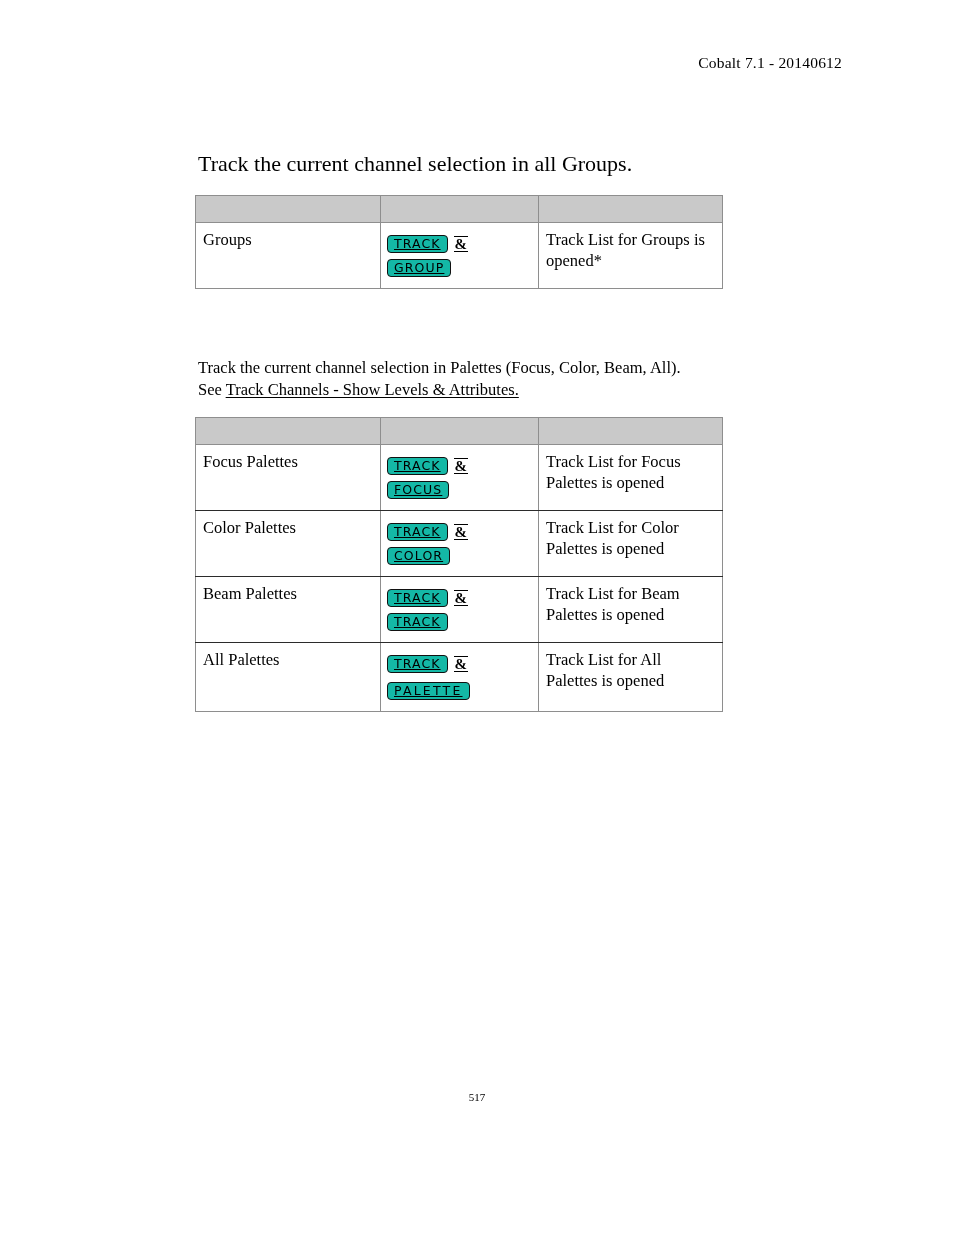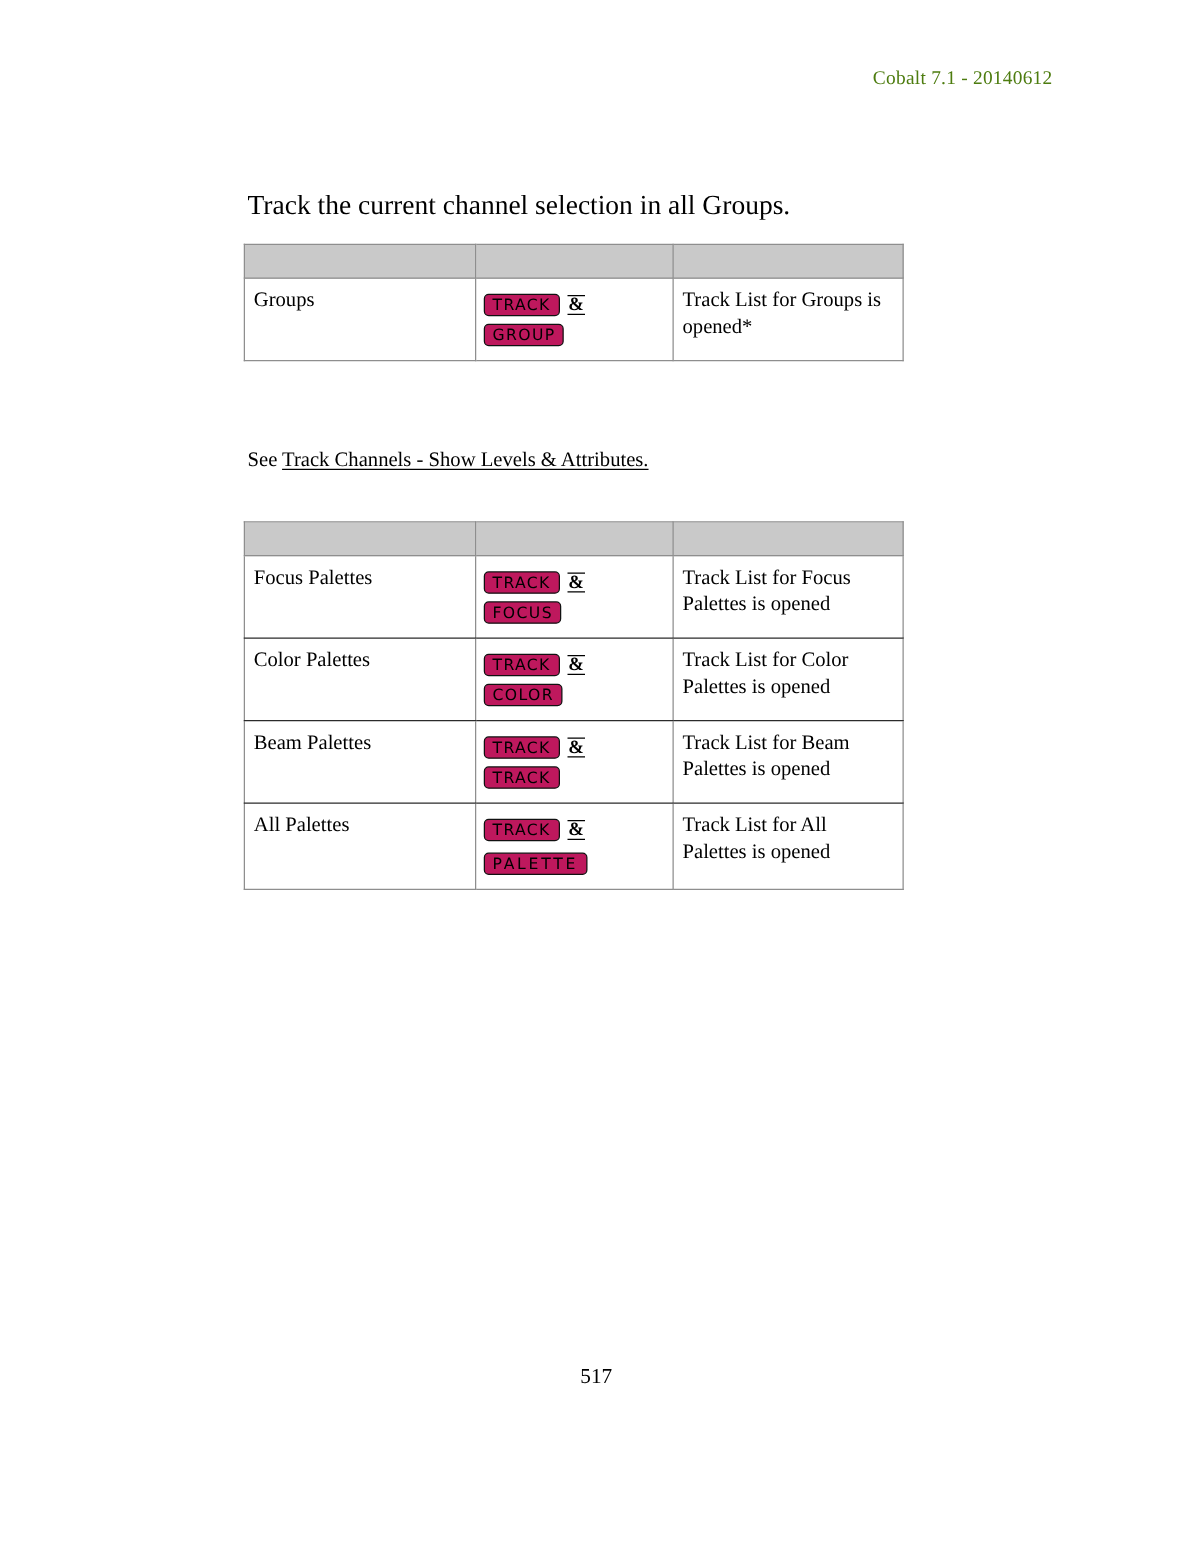--- a/index.html
+++ b/index.html
@@ -23,21 +23,21 @@
     height: 1235px;
   }
 
   
   .doc-header {
     position: absolute;
     top: 54px;
     right: 112px;
     font-size: 15.5px;
     letter-spacing: 0.2px;
-    color: #4d7c0f;
+    color: #000000;
     white-space: nowrap;
   }
 
   
   .intro-1 {
     position: absolute;
     left: 198px;
     top: 153px;
     font-size: 22px;
     line-height: 21px;
@@ -116,23 +116,24 @@
   .keycap {
     display: inline-block;
     border: 1.5px solid #111111;
     border-radius: 4px;
     padding: 1px 6px 1px 6px;
     font-family: "DejaVu Sans", "Liberation Sans", sans-serif;
     font-size: 12.5px;
     letter-spacing: 1.1px;
     line-height: 14px;
     color: #000;
-    background: #be185d;
+    background: #14b8a6;
     vertical-align: middle;
     white-space: nowrap;
+    text-decoration: underline;
   }
   .keycap.wide { letter-spacing: 2.2px; }
 
   .amp {
     display: inline-block;
     font-family: "Liberation Serif", "DejaVu Serif", serif;
     font-size: 15px;
     font-weight: 700;
     margin: 0 6px;
     padding: 0 1px;
@@ -143,21 +144,21 @@
   }
   .keys-break { display: block; height: 3px; }
 
   
   .page-number {
     position: absolute;
     top: 1091px;
     left: 0;
     width: 954px;
     text-align: center;
-    font-size: 17px;
+    font-size: 11px;
   }
 </style>
 </head>
 <body>
 
 <div class="page">
 
   <div class="doc-header">Cobalt 7.1 - 20140612</div>
 
   <div class="intro-1">Track the current channel selection in all Groups.</div>
@@ -178,20 +179,21 @@
     <tbody>
       <tr>
         <td class="label-cell">Groups</td>
         <td class="keys-cell"><span class="keycap">TRACK</span><span class="amp">&amp;</span><span class="keycap">GROUP</span></td>
         <td class="result-cell">Track List for Groups is opened*</td>
       </tr>
     </tbody>
   </table>
 
   <div class="intro-2">
+    <div class="line">Track the current channel selection in Palettes (Focus, Color, Beam, All).</div>
     <div class="line">
       <span>See </span><a class="doclink" href="#">Track Channels - Show Levels &amp; Attributes.</a>
     </div>
   </div>
 
   <table class="keytable" id="table-palettes">
     <colgroup>
         <col class="c1">
         <col class="c2">
         <col class="c3">

